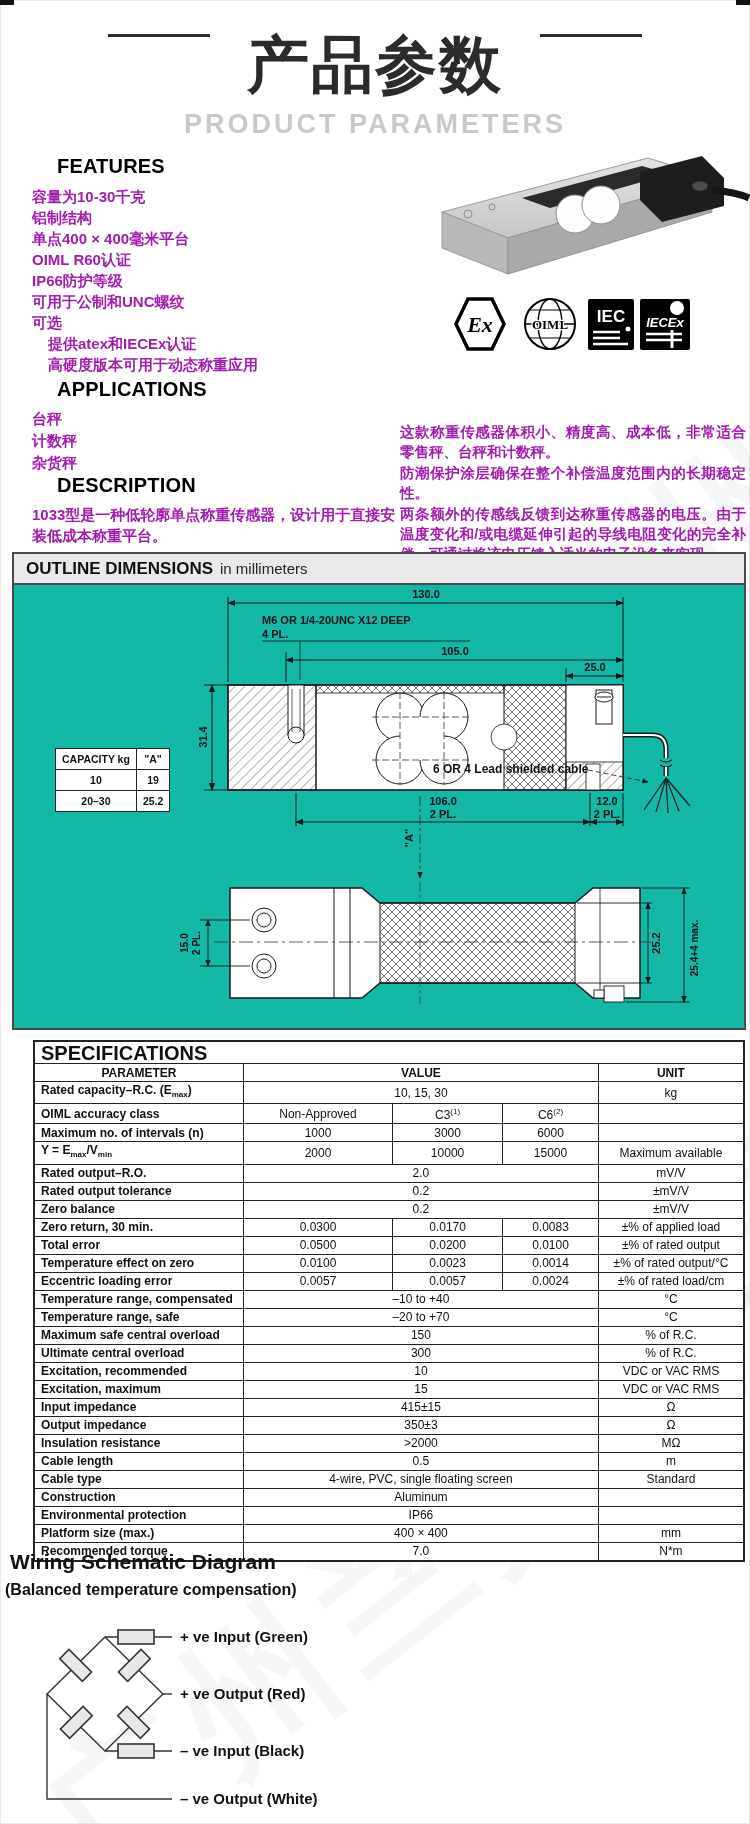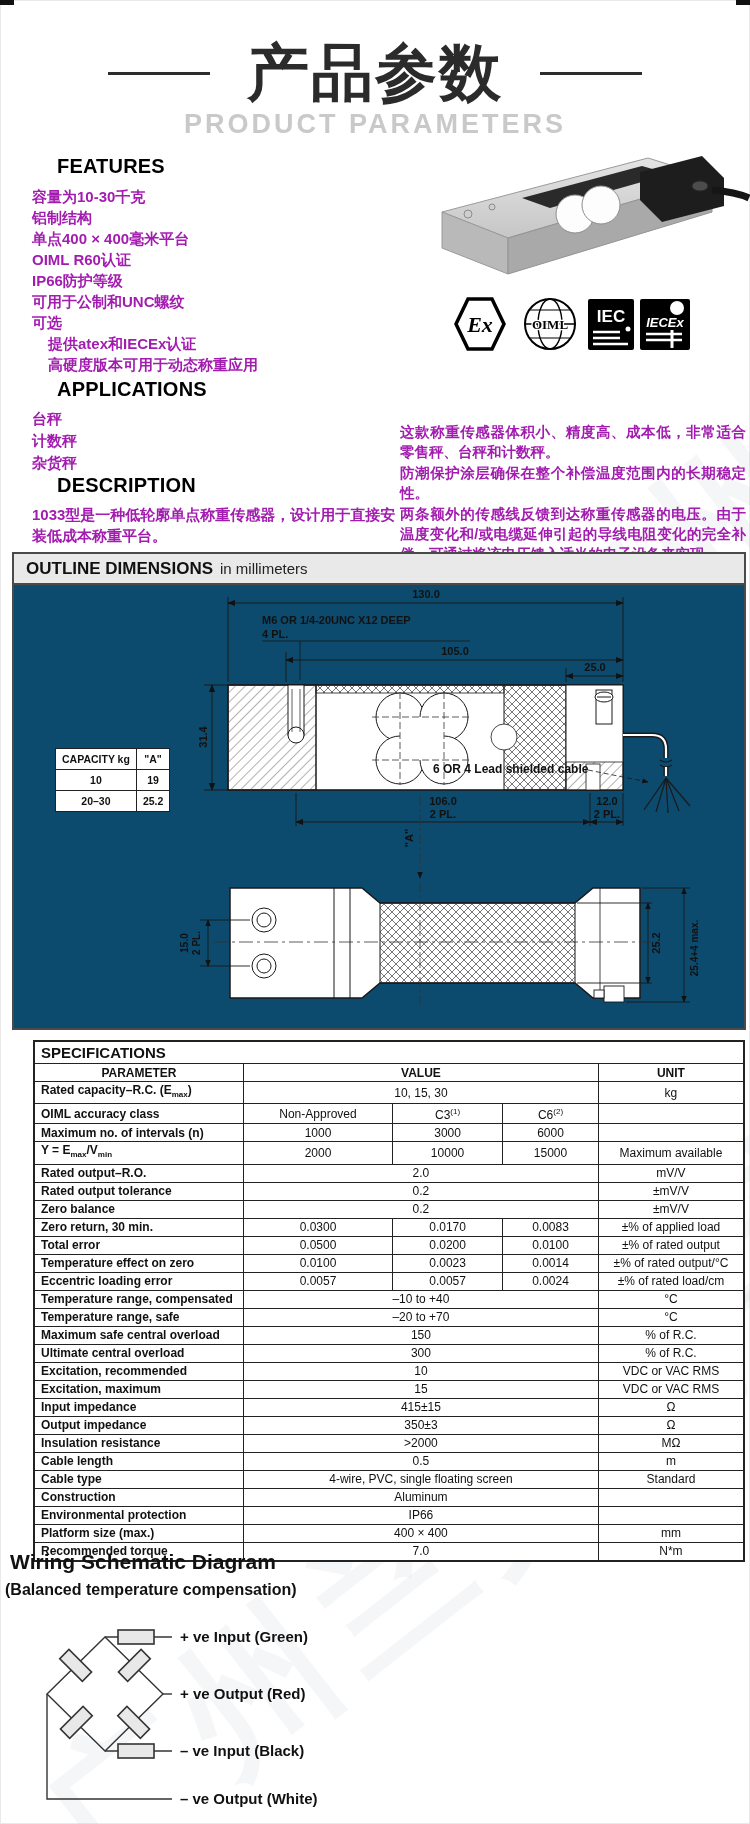--- a/index.html
+++ b/index.html
@@ -6,51 +6,51 @@
   #page{position:relative;width:750px;height:1824px;background:#fff;overflow:hidden;
         font-family:"Liberation Sans","DejaVu Sans",sans-serif;color:#111;
         box-shadow:inset 0 0 0 1px #e9e9e9;}
   .abs{position:absolute;}
   
   .wm{position:absolute;font-size:150px;font-weight:700;color:#8a96a0;opacity:.08;
       white-space:nowrap;transform:rotate(-38deg);pointer-events:none;letter-spacing:18px;}
   .corner{position:absolute;top:0;width:14px;height:5px;background:#111;}
   
   .title-row{position:absolute;top:34px;left:0;width:750px;height:78px;display:flex;
-             align-items:center;justify-content:center;gap:37px;}
+             align-items:flex-start;justify-content:center;gap:37px;}
   .title-line{width:102px;height:3px;background:#2d2d2d;}
   .title-cn{font-size:62px;font-weight:900;color:#2b2b2b;letter-spacing:2px;line-height:1;}
   .subtitle-en{position:absolute;top:109px;left:0;width:750px;text-align:center;
                font-size:27px;font-weight:700;color:#c9c9c9;letter-spacing:3px;}
   
   .h-sec{font-size:20px;font-weight:800;color:#000;letter-spacing:.2px;margin-left:25px;}
   .cn{font-size:15px;font-weight:600;color:#a21caf;line-height:21px;}
   ul.plain{list-style:none;margin:0;padding:0;}
   .indent{padding-left:16px;}
   .rpara p{margin:0 0 1px 0;text-align:justify;}
   
   .outline-box{position:absolute;left:12px;top:552px;width:734px;height:478px;
-               border:2px solid #4a4a4a;background:#0c4a6e;box-sizing:border-box;}
+               border:2px solid #4a4a4a;background:#14b8a6;box-sizing:border-box;}
   .outline-head{height:29px;background:#e9e9e9;border-bottom:2px solid #4a4a4a;
                 display:flex;align-items:center;padding-left:12px;gap:7px;}
   .outline-head .b{font-size:17px;font-weight:800;}
   .outline-head .s{font-size:15px;font-weight:400;color:#222;}
   svg text.dim{font-size:11px;font-weight:700;fill:#111;font-family:"Liberation Sans",sans-serif;}
   svg text.dims{font-size:10px;font-weight:700;fill:#111;font-family:"Liberation Sans",sans-serif;}
   
   table.cap{border-collapse:collapse;background:#fff;}
   table.cap td,table.cap th{border:1px solid #222;font-size:10.5px;font-weight:700;
        text-align:center;padding:3px 6px;height:14px;}
   .cable-note{position:absolute;left:433px;top:762px;font-size:12px;font-weight:700;}
   
   table.spec{position:absolute;left:33px;top:1040px;width:712px;border-collapse:collapse;
              border:2px solid #222;background:#fff;}
   table.spec td,table.spec th{border:1px solid #222;font-size:12px;padding:1px 6px;
              height:15px;line-height:14px;}
-  table.spec .t{font-size:15px;font-weight:800;text-align:left;height:19px;}
+  table.spec .t{font-size:20px;font-weight:800;text-align:left;height:19px;}
   table.spec th{font-weight:700;text-align:center;}
   table.spec td.p{font-weight:700;text-align:left;}
   table.spec td.v,table.spec td.u{text-align:center;font-weight:400;}
   table.spec sub,table.spec sup{font-size:8px;}
   
   .wir-h1{position:absolute;left:10px;top:1550px;font-size:21px;font-weight:800;}
   .wir-h2{position:absolute;left:5px;top:1581px;font-size:16px;font-weight:800;}
   svg text.wlab{font-size:15px;font-weight:700;fill:#111;font-family:"Liberation Sans",sans-serif;}
 </style>
 </head>

